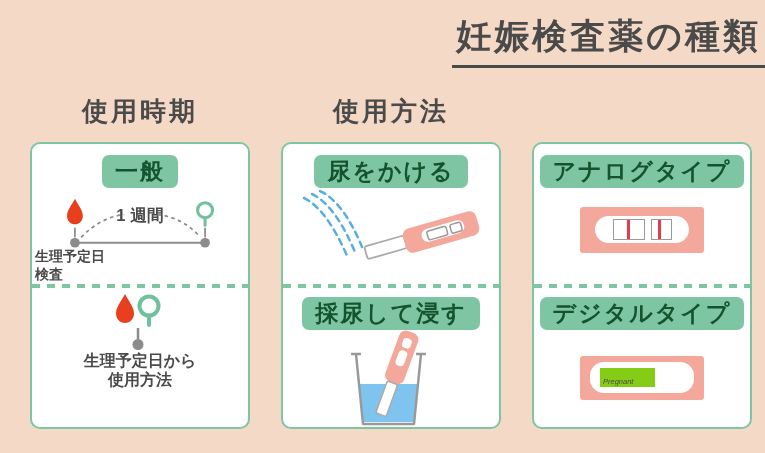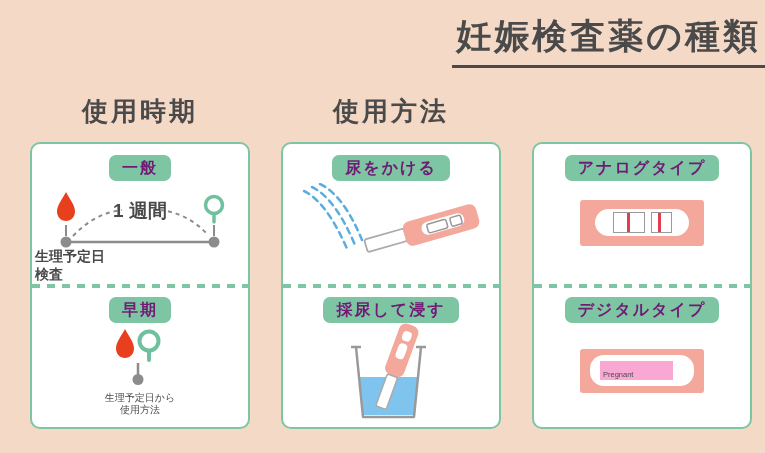--- a/index.html
+++ b/index.html
@@ -27,50 +27,50 @@
     border:2.5px solid #7dc5a3;border-radius:10px;
     display:flex;flex-direction:column;overflow:hidden;
   }
   .card-top{height:140px;display:flex;flex-direction:column;align-items:center;}
   .card-bottom{flex:1;display:flex;flex-direction:column;align-items:center;}
   .divider{
     height:4px;width:100%;
     background:repeating-linear-gradient(90deg,#7dc5a3 0 8px,transparent 8px 15px);
   }
   .pill{
-    display:inline-block;background:#7dc5a3;color:#701a75;border-radius:7px;
-    font-size:16px;font-weight:700;letter-spacing:2px;line-height:1;
+    display:inline-block;background:#7dc5a3;color:#14532d;border-radius:7px;
+    font-size:23px;font-weight:700;letter-spacing:2px;line-height:1;
     padding:5px 13px;white-space:nowrap;
   }
   .mt11{margin-top:11px}.mt9{margin-top:9px}
   .tl-labels{
     width:100%;box-sizing:border-box;display:flex;justify-content:space-between;
     padding:0 21px 0 3px;font-size:14px;font-weight:700;margin-top:0;flex-direction:column;
   }
-  .caption{font-size:10px;font-weight:400;text-align:center;line-height:1.22;margin-top:7px;}
+  .caption{font-size:16px;font-weight:700;text-align:center;line-height:1.22;margin-top:1px;}
   
   .test-body{
     background:#f4a89b;border-radius:3px;display:flex;align-items:center;justify-content:center;
   }
   .analog-body{width:124px;height:46px;margin-top:19px;}
   .digital-body{width:124px;height:44px;margin-top:26px;}
   .test-window{
     background:#ffffff;border-radius:14px;display:flex;align-items:center;
   }
   .analog-window{width:94px;height:27px;justify-content:center;gap:6px;}
   .digital-window{width:104px;height:31px;padding-left:10px;box-sizing:border-box;}
   .awin{position:relative;height:19px;border:1.5px solid #9a9a9a;background:#fff;}
   .awin-wide{width:30px;}
   .awin-narrow{width:19px;}
   .red-line{position:absolute;top:0;bottom:0;width:3px;background:#e13c4f;left:50%;margin-left:-1.5px;}
   .awin-narrow .red-line{left:42%;}
   .ddisp{
-    width:73px;height:19px;background:#f9a8d4;
+    width:55px;height:19px;background:#84cc16;
     display:flex;align-items:flex-end;padding:1px 3px;box-sizing:border-box;
-    font-size:7.5px;color:#4a4a4a;
+    font-size:7.5px;color:#4a4a4a;font-style:italic;
   }
   svg{display:block;}
 </style>
 </head>
 <body>
 
 <div class="title-wrap">
   <div class="page-title">妊娠検査薬の種類</div>
 </div>
 
@@ -99,21 +99,20 @@
         <circle cx="26" cy="52" r="5.5" fill="#8c8c8c"></circle>
         <circle cx="174" cy="52" r="5.5" fill="#8c8c8c"></circle>
       </svg>
       <div class="tl-labels">
         <span>生理予定日</span>
         <span>検査</span>
       </div>
     </div>
     <div class="divider"></div>
     <div class="card-bottom">
-      <span class="pill mt9">早期</span>
       <svg width="80" height="58" viewBox="0 0 80 58" style="margin-top:4px">
         <path d="M25 2 C21.5 9 16 15 16 21.5 C16 27 20 31 25 31 C30 31 34 27 34 21.5 C34 15 28.5 9 25 2 Z" fill="#e8401f"></path>
         <g>
           <circle cx="49" cy="14" r="9.5" fill="none" stroke="#6fc19d" stroke-width="4"></circle>
           <line x1="49" y1="25" x2="49" y2="33" stroke="#6fc19d" stroke-width="4" stroke-linecap="round"></line>
         </g>
         <g>
           <line x1="38" y1="36" x2="38" y2="48" stroke="#8c8c8c" stroke-width="2.5"></line>
           <circle cx="38" cy="52.5" r="5.5" fill="#8c8c8c"></circle>
         </g>

